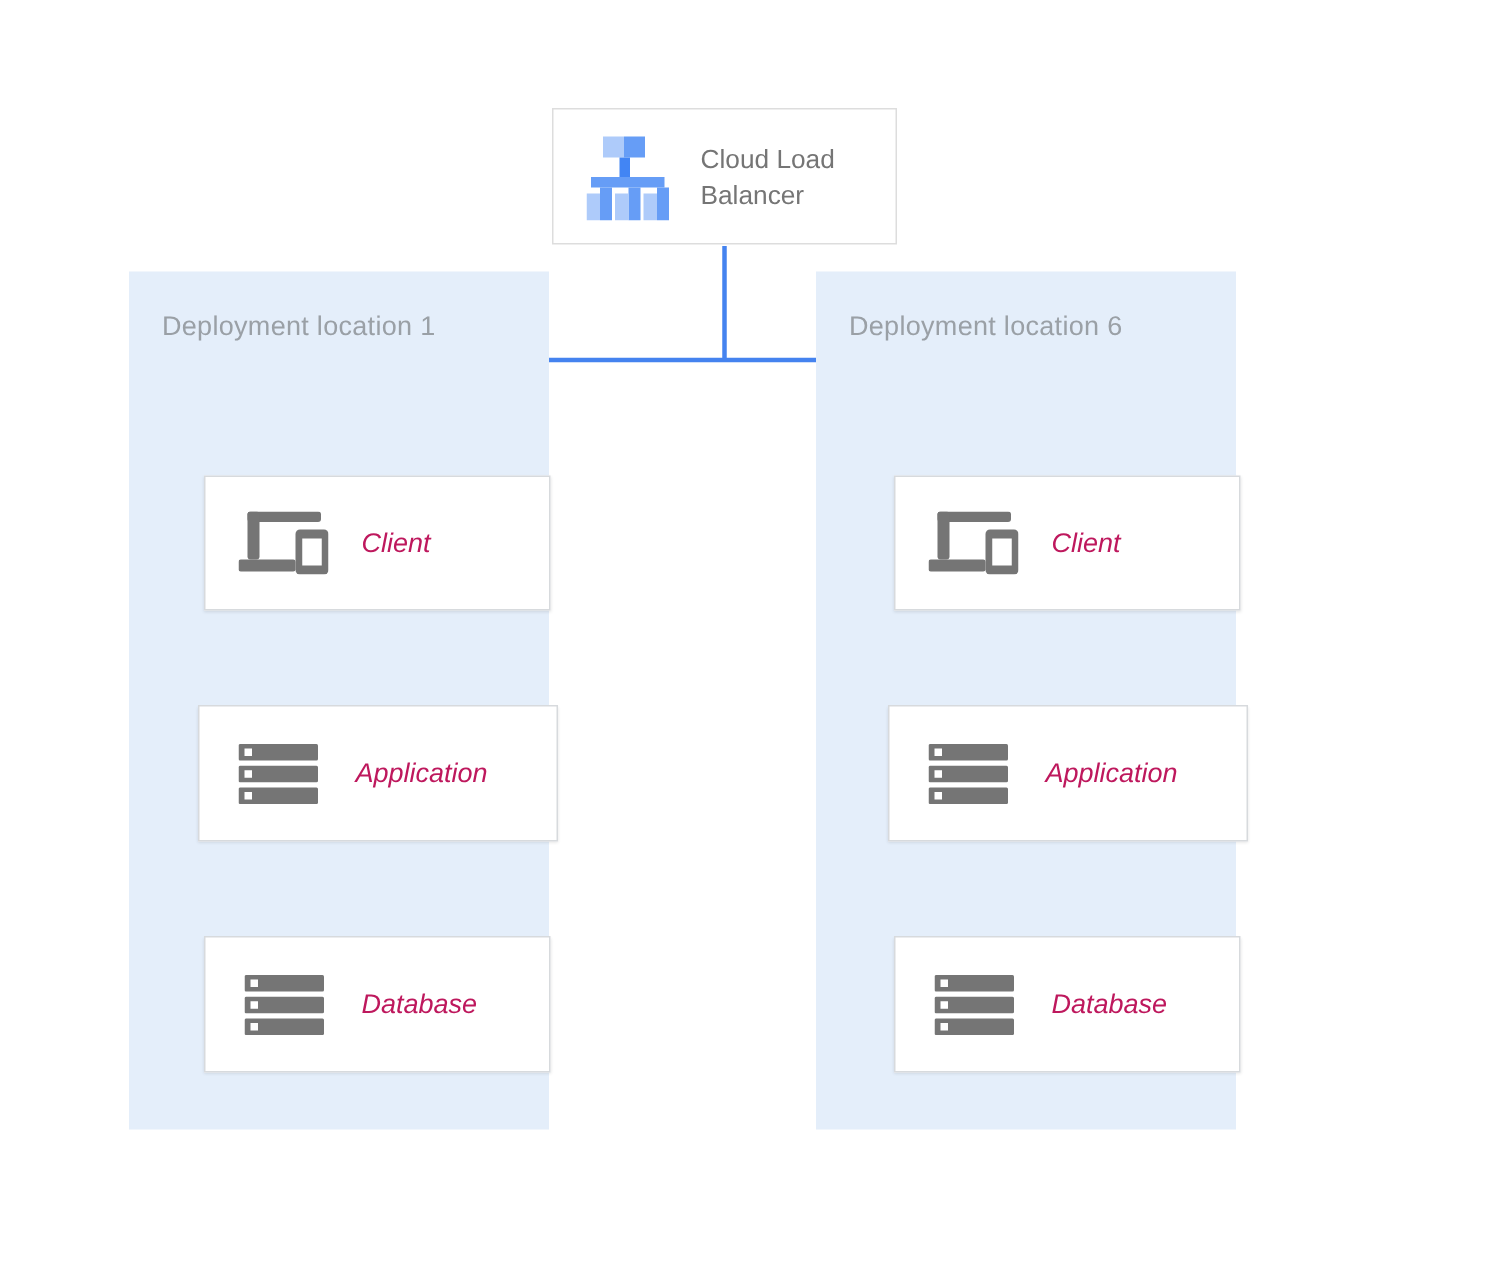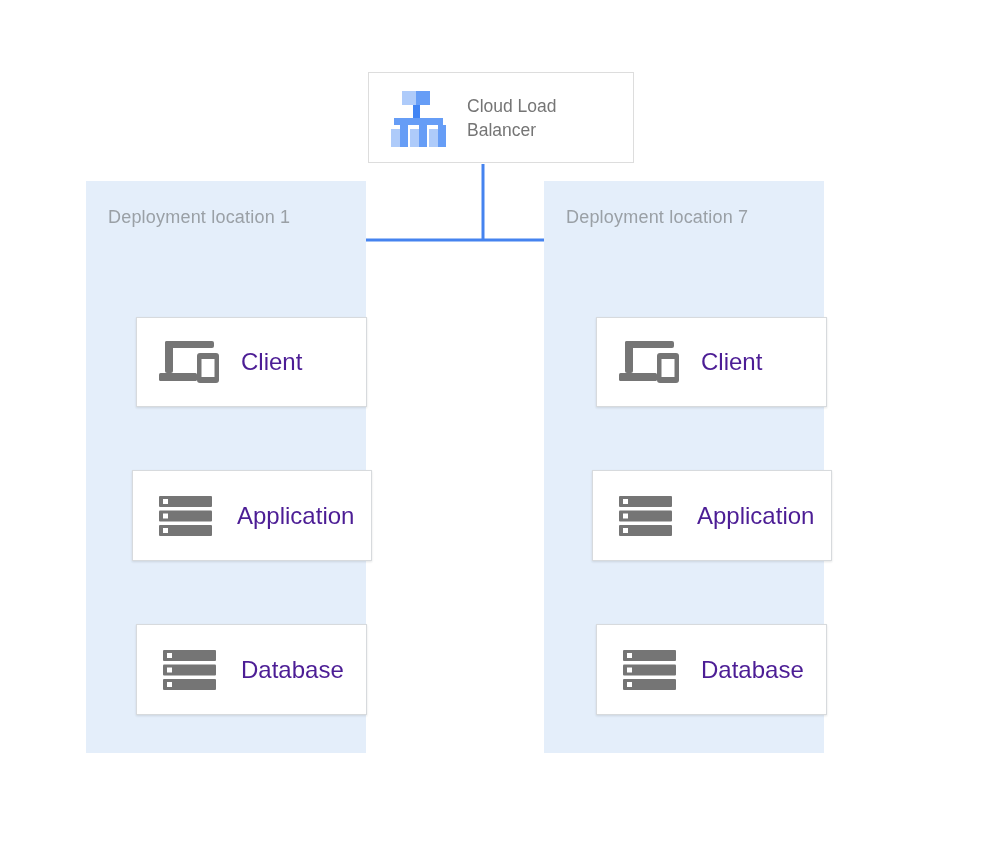--- a/index.html
+++ b/index.html
@@ -53,29 +53,30 @@
   }
   .node-icon {
     display: flex;
     align-items: center;
     justify-content: center;
     width: 60px;
     flex: 0 0 60px;
     margin-right: 22px;
   }
   .node-label {
-    font-size: 24px;
-    color: #4c1d95;
+    font-size: 18px;
+    color: #be185d;
     white-space: nowrap;
+    font-style: italic;
   }
   .lb-box {
     position: absolute;
     left: 368px;
     top: 72px;
-    width: 266px;
+    width: 230px;
     height: 91px;
     background: #ffffff;
     border: 1px solid #dddddd;
     display: flex;
     align-items: center;
     box-sizing: border-box;
     padding-left: 22px;
   }
   .lb-icon-wrap {
     display: flex;
@@ -142,21 +143,21 @@
       </svg>
     </span>
     <span class="lb-label">Cloud Load Balancer</span>
   </div>
 
   <section class="panel panel-left">
     <div class="panel-label">Deployment location 1</div>
   </section>
 
   <section class="panel panel-right">
-    <div class="panel-label">Deployment location 7</div>
+    <div class="panel-label">Deployment location 6</div>
   </section>
 
   <div class="node n-client-1">
     <span class="node-icon">
       <svg width="60" height="42" viewBox="0 0 60 42" xmlns="http://www.w3.org/2000/svg" fill="#757575">
         <rect x="6" y="0" width="49" height="7" rx="2"></rect>
         <rect x="6" y="0" width="8" height="32" rx="2"></rect>
         <rect x="0" y="32" width="38" height="8" rx="1.5"></rect>
         <rect x="38" y="12" width="22" height="30" rx="3"></rect>
         <rect x="42.5" y="18" width="13" height="18" fill="#ffffff"></rect>

